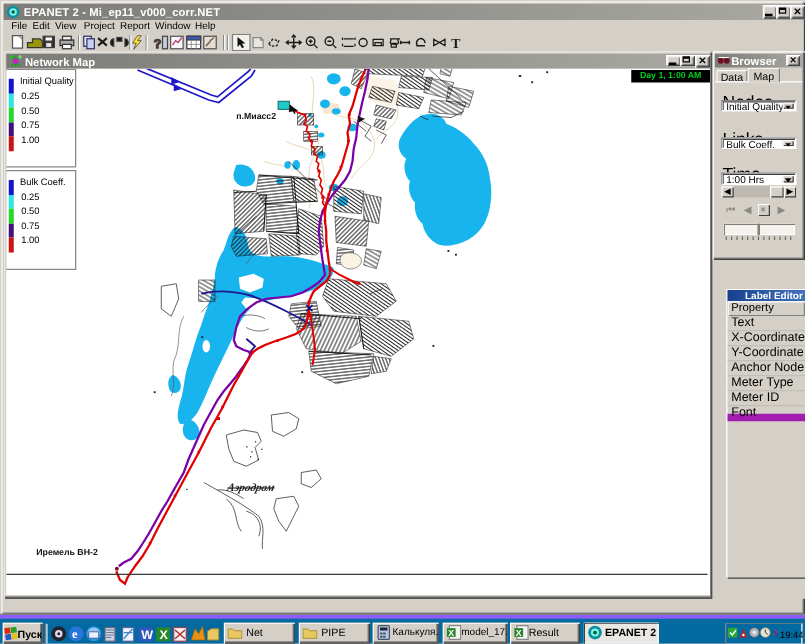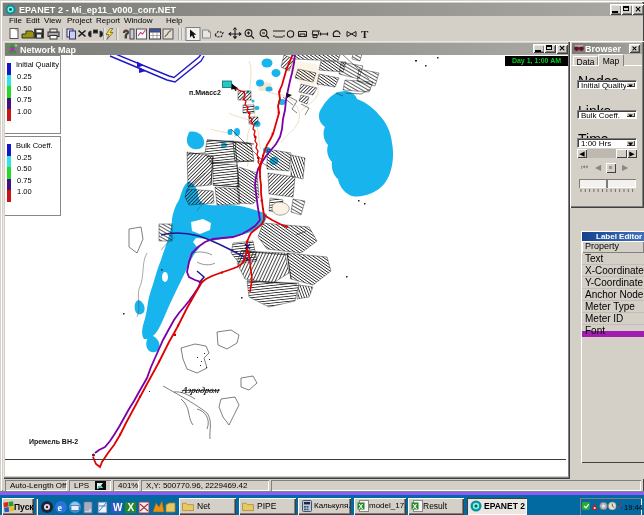--- a/index.html
+++ b/index.html
@@ -83,21 +83,21 @@
         </div>
     <div class="capbtn" style="left:629px">✕</div>
   </div>
   <div id="menubar" class="abs">
     <span style="left:6px">File</span>
         <span style="left:23px">Edit</span>
         <span style="left:41px">View</span>
     <span style="left:64px">Project</span>
         <span style="left:93px">Report</span>
         <span style="left:121px">Window</span>
-        <span style="left:163px">Help</span>
+        <span style="left:153px">Help</span>
   </div>
   <div id="toolbar" class="abs">
     <svg width="640" height="14" viewBox="0 0 640 14">
       <g stroke="#404040" stroke-width="1" fill="none">
         <rect x="7" y="1.5" width="8" height="10" fill="#fff" stroke="#555"></rect>
             <path d="M12,1.5 l3,3" stroke="#777"></path>
         <path d="M19,7 h4 v-3 h6 l2,2 v5 h-12 z" fill="#999408" stroke="#333"></path>
         <rect x="31.5" y="2" width="9" height="9" fill="#202020"></rect>
             <rect x="33" y="2.5" width="6" height="3.4" fill="#fff"></rect>
             <rect x="33.5" y="7" width="5" height="4" fill="#e8e8e8"></rect>
@@ -496,33 +496,20 @@
       <div class="lerow" style="top:10px;background:#d4d0c8;box-shadow:inset 1px 1px 0 #fff,inset -1px -1px 0 #808080;font-size:9px">Property</div>
       <div class="lerow" style="top:22px;border-bottom:1px solid #c2beb6">Text</div>
       <div class="lerow" style="top:34px;border-bottom:1px solid #c2beb6">X-Coordinate</div>
       <div class="lerow" style="top:46px;border-bottom:1px solid #c2beb6">Y-Coordinate</div>
       <div class="lerow" style="top:58px;border-bottom:1px solid #c2beb6">Anchor Node</div>
       <div class="lerow" style="top:70px;border-bottom:1px solid #c2beb6">Meter Type</div>
       <div class="lerow" style="top:82px;border-bottom:1px solid #c2beb6">Meter ID</div>
       <div class="lerow" style="top:94px;border-bottom:6px solid #a21caf">Font</div>
     </div>
   </div>
-  <div id="statusbar" class="abs">
-    <div class="spanel" style="left:2px;width:62px">Auto-Length Off</div>
-    <div class="spanel" style="left:66px;width:42px">LPS
-      <svg class="abs" style="left:26px;top:1px" width="11" height="9" viewBox="0 0 11 9">
-            <rect width="11" height="9" fill="#0a0a0a"></rect>
-            <path d="M2,8 V2 l6,0 -2,2.5 2,2.5 -4,0 z" fill="#e8e8e8"></path>
-            <path d="M3,7.5 V5 l3,0 1.5,1.2 z" fill="#30c8b8"></path>
-          </svg>
-    </div>
-    <div class="spanel" style="left:110px;width:26px">401%</div>
-    <div class="spanel" style="left:138px;width:128px">X,Y: 500770.96, 2229469.42</div>
-    <div class="spanel" style="left:268px;width:370px"></div>
-  </div>
 </div>
 <div id="taskbar" class="abs">
   <div class="tbtn" style="left:2px;top:3px;width:32px;font-size:8.5px">
     <svg class="ic" style="left:1px;top:3px" width="10" height="11" viewBox="0 0 11 12">
           <g transform="rotate(-8 5 6)">
             <rect x="0.5" y="1" width="4.6" height="4.6" fill="#d82a10"></rect>
             <rect x="5.6" y="1" width="4.6" height="4.6" fill="#28a028"></rect>
             <rect x="0.5" y="6.1" width="4.6" height="4.6" fill="#2858c8"></rect>
             <rect x="5.6" y="6.1" width="4.6" height="4.6" fill="#e8c018"></rect>
           </g>

